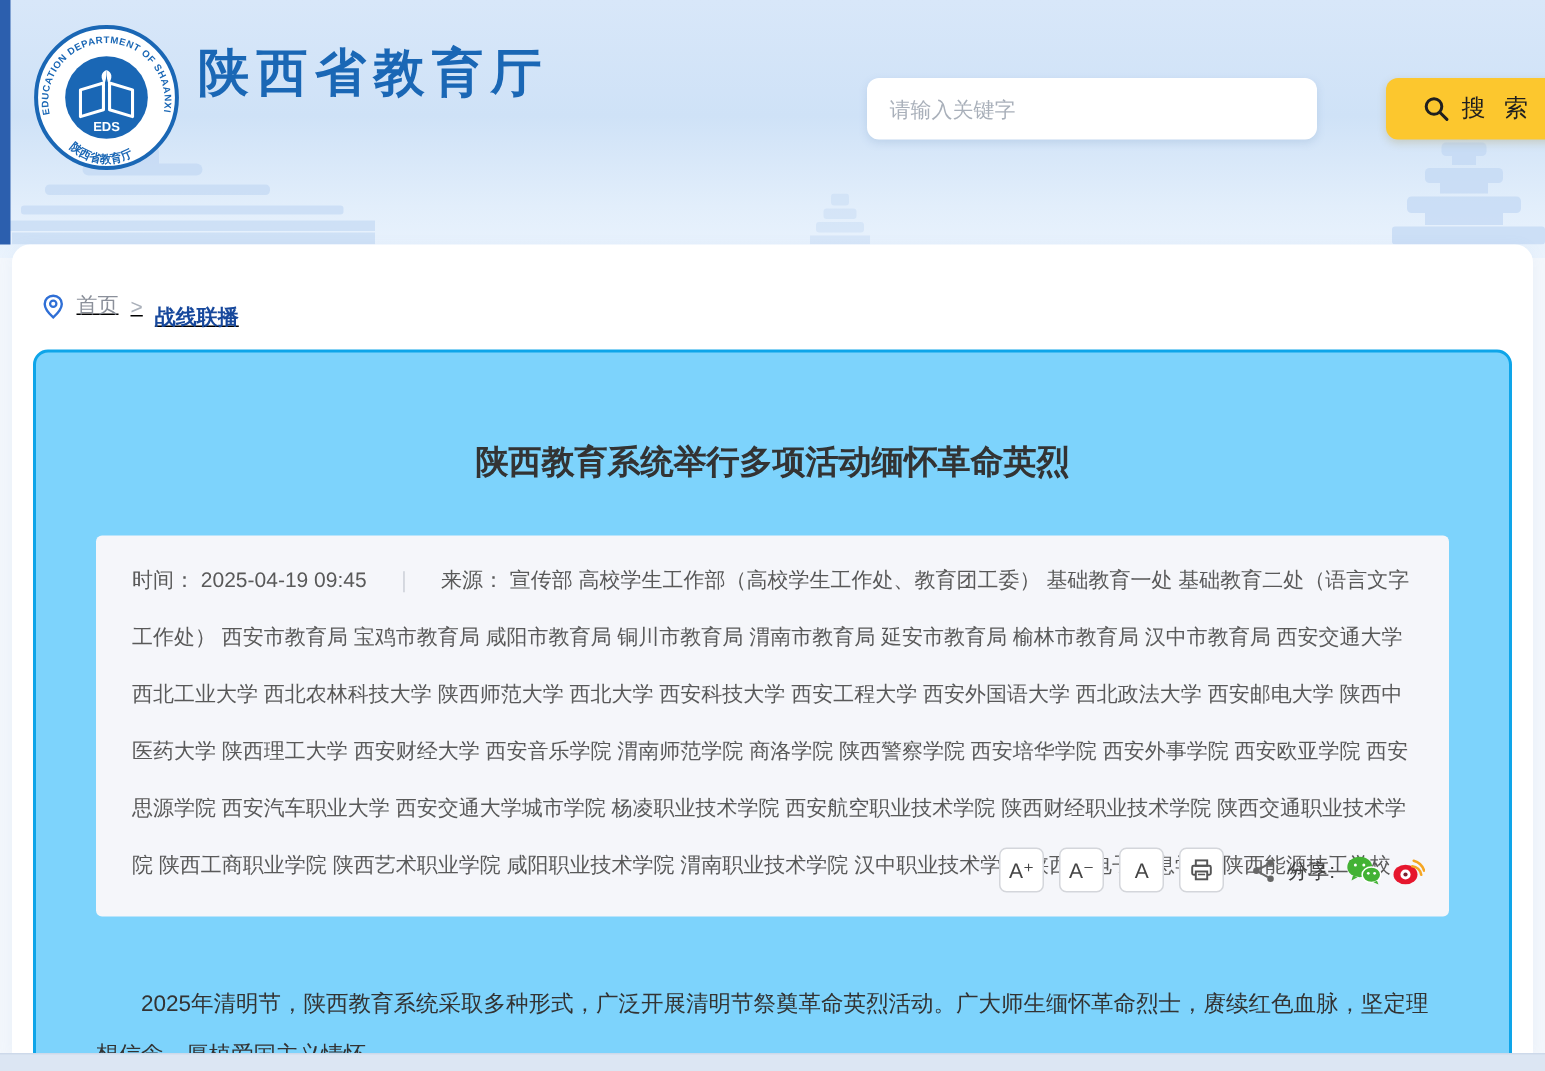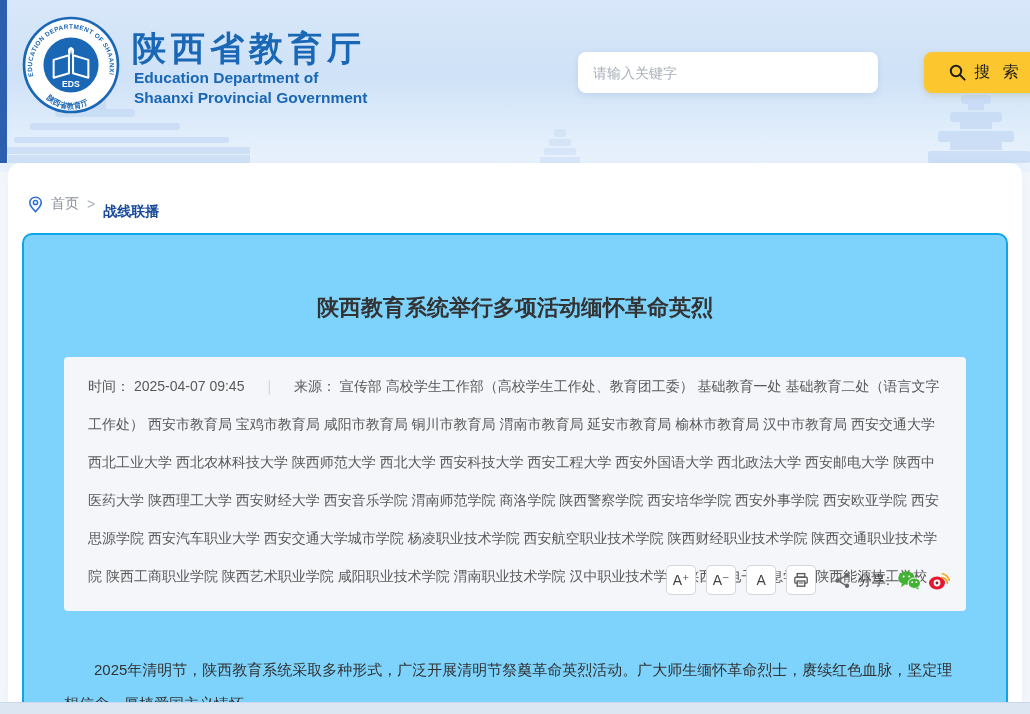--- a/index.html
+++ b/index.html
@@ -29,21 +29,21 @@
     display:flex; align-items:center; justify-content:center; gap:8px;
     font-size:16px; color:#1f1f1f; letter-spacing:4px;
     box-shadow:0 2px 6px rgba(150,120,20,.22);
     font-family:"Liberation Sans","DejaVu Sans",sans-serif; }
 
   
   .panel { position:absolute; left:8px; top:163px; width:1014px; height:539px;
     background:#fff; border-radius:12px 12px 0 0; box-shadow:0 2px 10px rgba(120,150,200,.08); }
 
   .breadcrumb { position:absolute; left:20px; top:24px; display:flex; align-items:center;
-    gap:8px; font-size:14px; }
+    gap:8px; font-size:14px;text-decoration:underline; }
   .bc-home { color:#8b909a; cursor:pointer; }
   .bc-sep { color:#aab0ba; }
   .bc-current { color:#17489c; font-weight:bold; cursor:pointer;margin-top:16px; }
 
   .card { position:absolute; left:14px; top:70px; width:986px; height:545px;
     background:#7dd3fc; border:2px solid #0ea5e9; border-radius:10px; overflow:hidden; }
 
   .article-title { margin:58px 40px 0; text-align:center; font-size:22px; font-weight:bold; color:#333; }
 
   .meta-box { position:relative; margin:34px 40px 0; background:#f5f6fa; border-radius:4px;
@@ -128,24 +128,20 @@
         <path d="M31 43 L46 38.5 L46 56 L31 60.5 Z" fill="none" stroke="#ffffff" stroke-width="2" stroke-linejoin="round"></path>
         <path d="M65 43 L50 38.5 L50 56 L65 60.5 Z" fill="none" stroke="#ffffff" stroke-width="2" stroke-linejoin="round"></path>
         <path d="M48 30 q5.5 2.5 1.5 9 q-1.5 -2 -1.5 -9" fill="#ffffff"></path>
         <path d="M48 30 q-5.5 2.5 -1.5 9 q1.5 -2 1.5 -9" fill="#ffffff"></path>
       </g>
       <text x="48" y="70" text-anchor="middle" font-size="8.5" font-weight="bold" fill="#ffffff">EDS</text>
     </svg>
   </div>
 
   <div class="site-title-zh">陕西省教育厅</div>
-  <div class="site-title-en">
-    <div>Education Department of</div>
-    <div>Shaanxi Provincial Government</div>
-  </div>
 
   <input class="search-input" type="text" placeholder="请输入关键字" style="">
   <button class="search-btn">
     <span style="display:flex;">
       <svg width="17" height="17" viewBox="0 0 17 17">
         <circle cx="7" cy="7" r="5.2" fill="none" stroke="#1f1f1f" stroke-width="2"></circle>
         <line x1="11" y1="11" x2="15.6" y2="15.6" stroke="#1f1f1f" stroke-width="2" stroke-linecap="round"></line>
       </svg>
     </span>
     <span>搜 索</span>
@@ -165,21 +161,21 @@
     <span class="bc-sep">&gt;</span>
     <span class="bc-current">战线联播</span>
   </div>
 
   <div class="card">
 
     <h1 class="article-title">陕西教育系统举行多项活动缅怀革命英烈</h1>
 
     <div class="meta-box">
       <span class="meta-label">时间：</span>
-      <span>2025-04-07 09:45</span>
+      <span>2025-04-19 09:45</span>
       <span class="meta-divider">｜</span>
       <span class="meta-label">来源：</span>
       <span>宣传部 高校学生工作部（高校学生工作处、教育团工委） 基础教育一处 基础教育二处（语言文字工作处） 西安市教育局 宝鸡市教育局 咸阳市教育局 铜川市教育局 渭南市教育局 延安市教育局 榆林市教育局 汉中市教育局 西安交通大学 西北工业大学 西北农林科技大学 陕西师范大学 西北大学 西安科技大学 西安工程大学 西安外国语大学 西北政法大学 西安邮电大学 陕西中医药大学 陕西理工大学 西安财经大学 西安音乐学院 渭南师范学院 商洛学院 陕西警察学院 西安培华学院 西安外事学院 西安欧亚学院 西安思源学院 西安汽车职业大学 西安交通大学城市学院 杨凌职业技术学院 西安航空职业技术学院 陕西财经职业技术学院 陕西交通职业技术学院 陕西工商职业学院 陕西艺术职业学院 咸阳职业技术学院 渭南职业技术学院 汉中职业技术学院 陕西省电子信息学校 陕西能源技工学校</span>
 
       <div class="meta-tools">
         <button class="tool-btn">
           <span>A⁺</span>
         </button>
         <button class="tool-btn">
           <span>A⁻</span>

